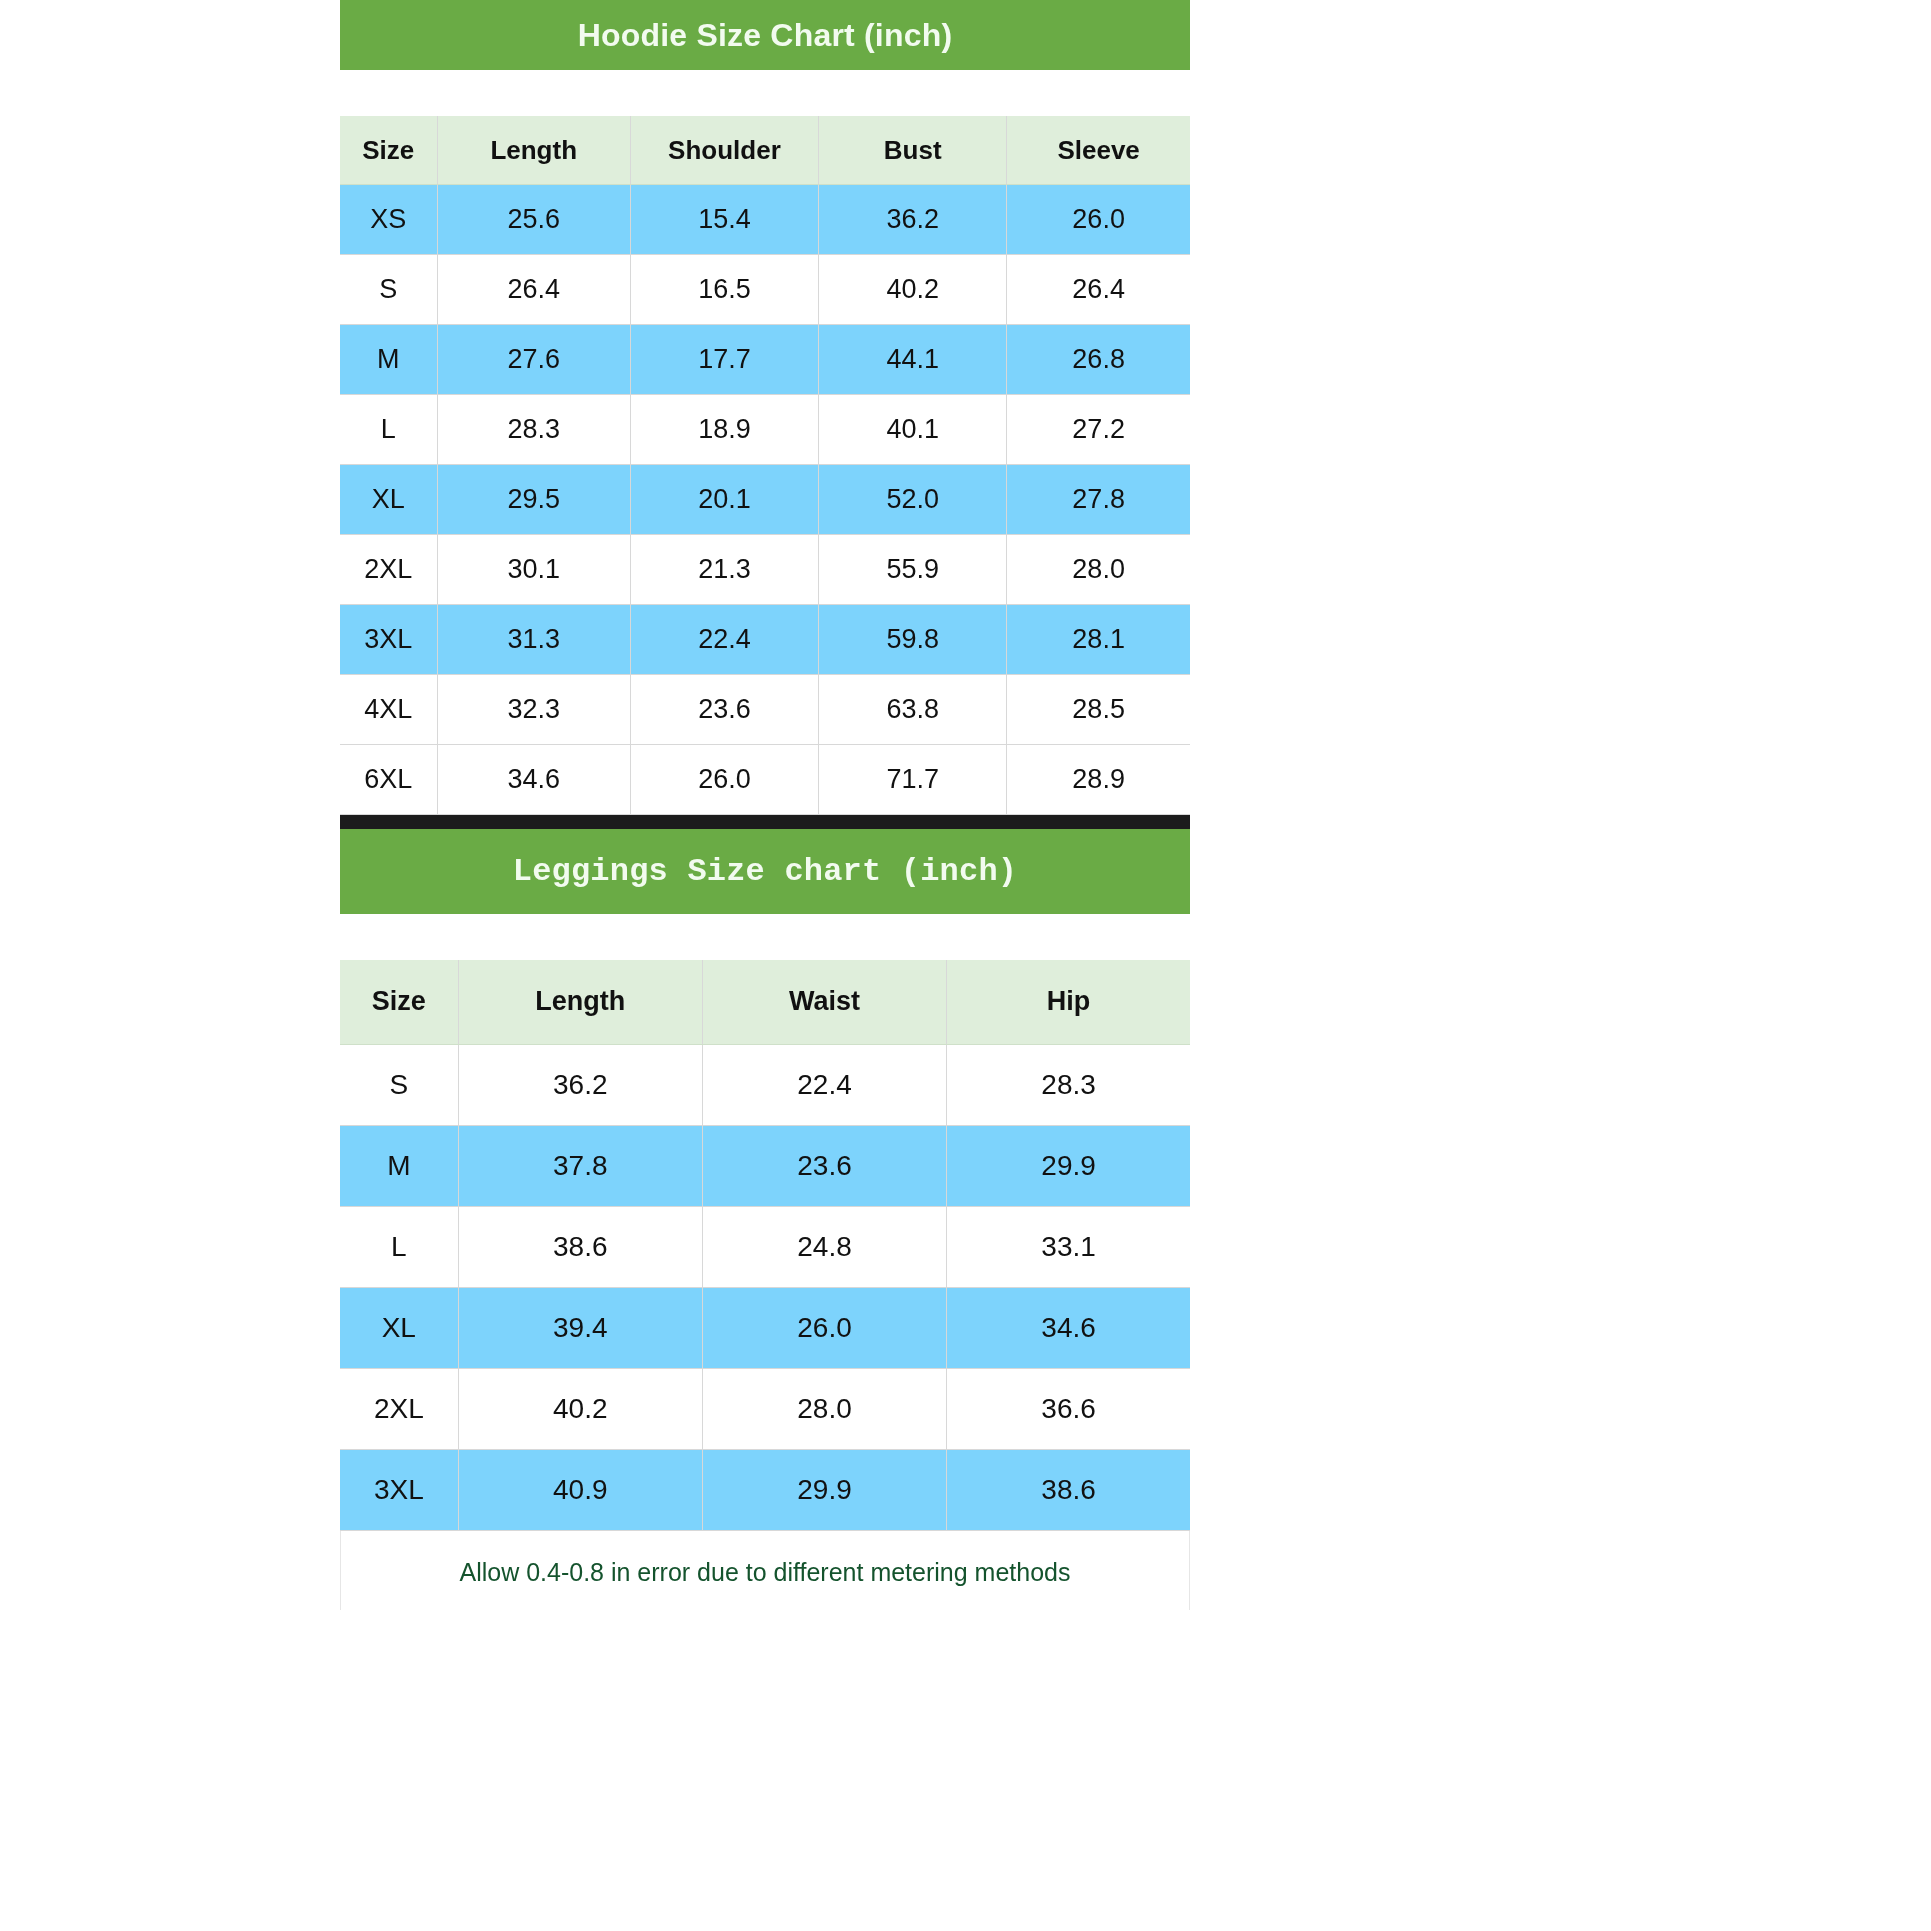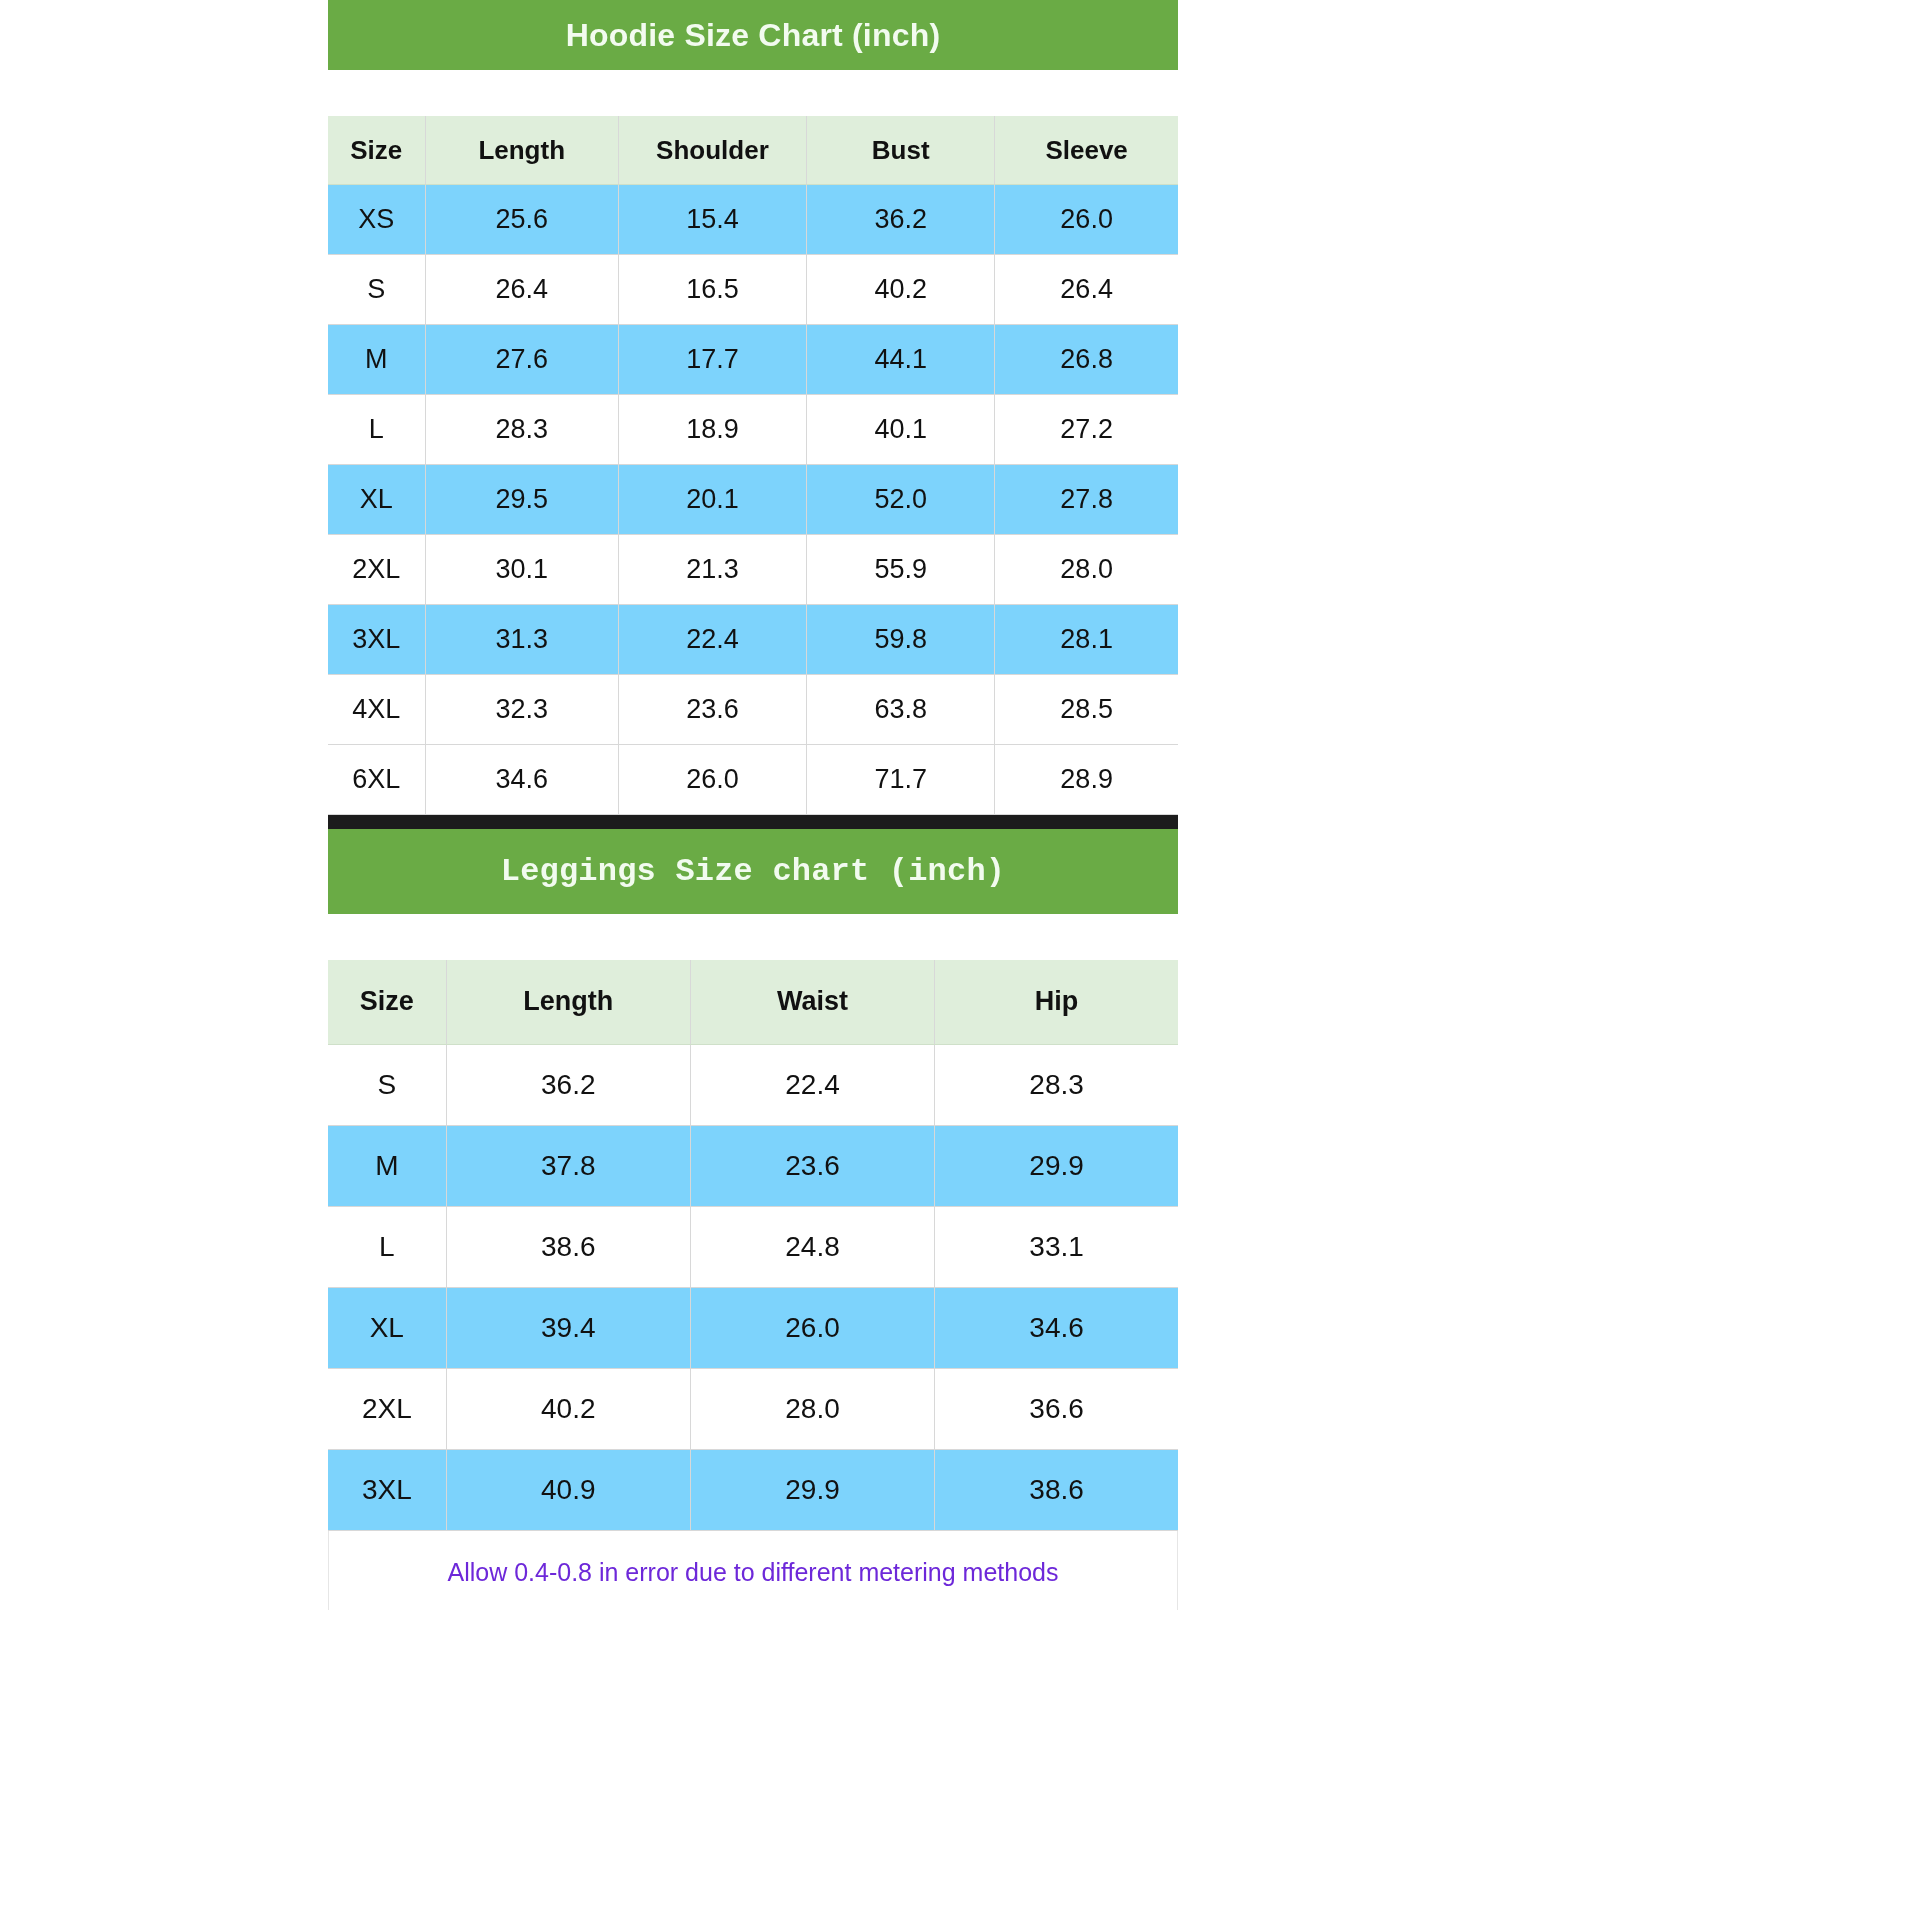--- a/index.html
+++ b/index.html
@@ -18,21 +18,21 @@
     position: relative;
     width: 1931px;
     height: 1931px;
     background: #ffffff;
     overflow: hidden;
   }
 
   
   .chart-wrap {
     position: absolute;
-    left: 328px;
+    left: 340px;
     top: 0px;
     width: 850px;
     height: 1824px;
     background: #ffffff;
   }
 
   
   .banner {
     width: 100%;
     box-sizing: border-box;
@@ -116,21 +116,21 @@
     background: #1c1c1c;
   }
 
   
   .footnote {
     width: 100%;
     box-sizing: border-box;
     background: #ffffff;
     text-align: center;
     font-size: 25px;
-    color: #6d28d9;
+    color: #14532d;
     padding: 27px 9.7px 23px 9.7px;
     border-right: 1px solid #e6e6e6;
     border-left: 1px solid #e6e6e6;
   }
 </style>
 </head>
 <body>
 
 <div class="page">
   <div class="chart-wrap">

